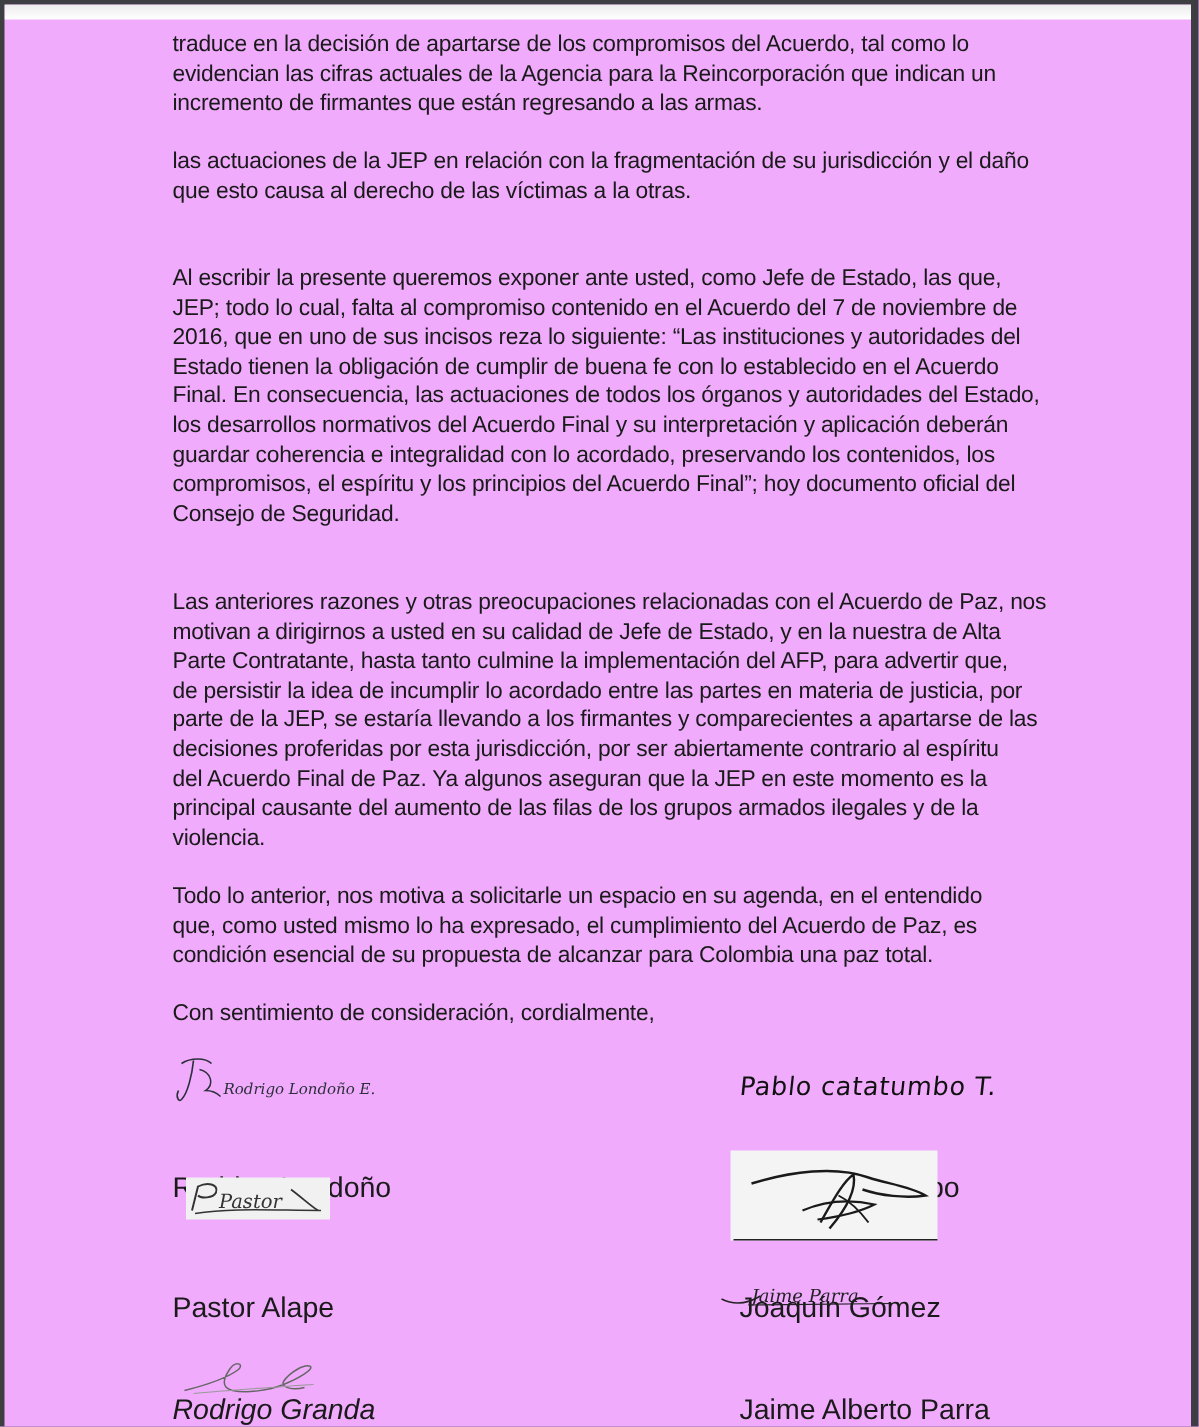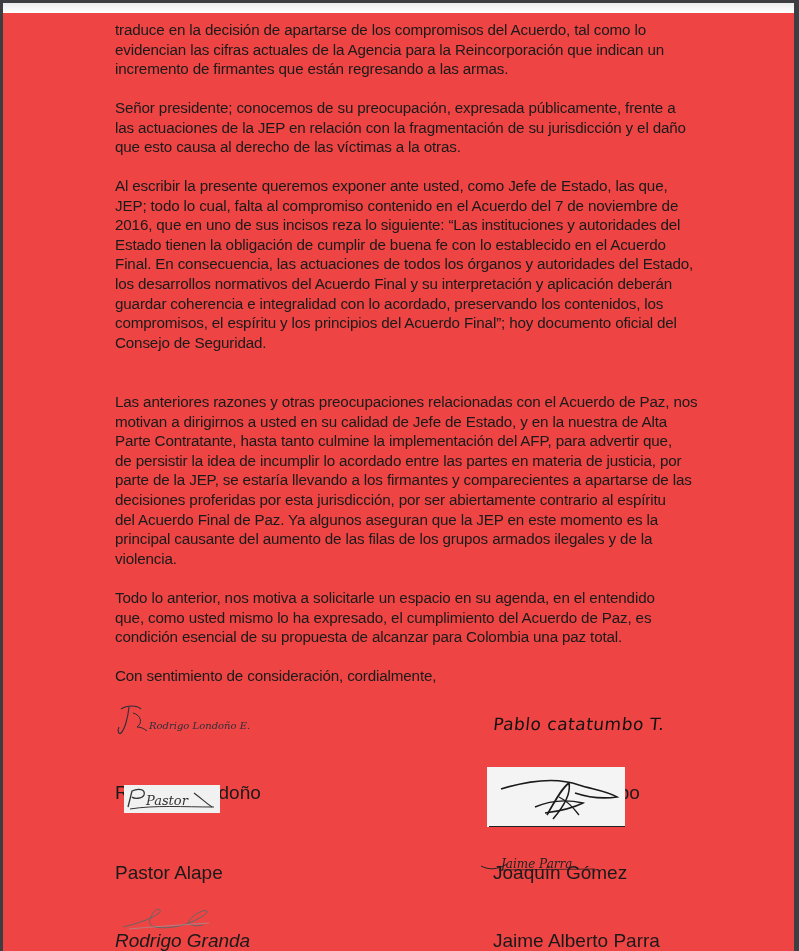--- a/index.html
+++ b/index.html
@@ -1,37 +1,36 @@
 <!DOCTYPE html>
 <html><head>
 <meta charset="utf-8">
 <style>
   html, body { margin:0; padding:0; }
   body { width:799px; height:951px; overflow:hidden; background:#3c3e42; position:relative; font-family:"Liberation Sans", sans-serif; }
-  .page { position:absolute; left:3px; top:3px; width:791px; height:948px; background:#ef4444; overflow:hidden; }
+  .page { position:absolute; left:3px; top:3px; width:791px; height:948px; background:#f0abfc; overflow:hidden; }
   .page::before { content:""; position:absolute; left:0; top:0; right:0; height:10px; background:linear-gradient(#ececec, #ffffff); }
   .para { position:absolute; left:112px; width:600px; font-size:15.2px; line-height:19.6px; color:#1a1a1a; margin:0; letter-spacing:-0.15px; }
   .para .ln { display:block; white-space:nowrap; }
   .name { position:absolute; font-size:19px; color:#1a1a1a; white-space:nowrap;margin-top:44px; }
   .sig { position:absolute; }
   .sig svg { display:block; }
 </style>
 </head>
 <body>
 
 <div class="page">
 
   <p class="para" style="top:17px;">
     <span class="ln">traduce en la decisión de apartarse de los compromisos del Acuerdo, tal como lo</span>
     <span class="ln">evidencian las cifras actuales de la Agencia para la Reincorporación que indican un</span>
     <span class="ln">incremento de firmantes que están regresando a las armas.</span>
   </p>
 
   <p class="para" style="top:95px;">
-    <span class="ln">Señor presidente; conocemos de su preocupación, expresada públicamente, frente a</span>
     <span class="ln">las actuaciones de la JEP en relación con la fragmentación de su jurisdicción y el daño</span>
     <span class="ln">que esto causa al derecho de las víctimas a la otras.</span>
   </p>
 
   <p class="para" style="top:173px;">
     <span class="ln">Al escribir la presente queremos exponer ante usted, como Jefe de Estado, las que,</span>
     <span class="ln">JEP; todo lo cual, falta al compromiso contenido en el Acuerdo del 7 de noviembre de</span>
     <span class="ln">2016, que en uno  de sus incisos reza lo siguiente: “Las instituciones y autoridades del</span>
     <span class="ln">Estado tienen la obligación de cumplir de buena fe con lo establecido en el Acuerdo</span>
     <span class="ln">Final. En consecuencia, las actuaciones de todos los órganos y autoridades del Estado,</span>

